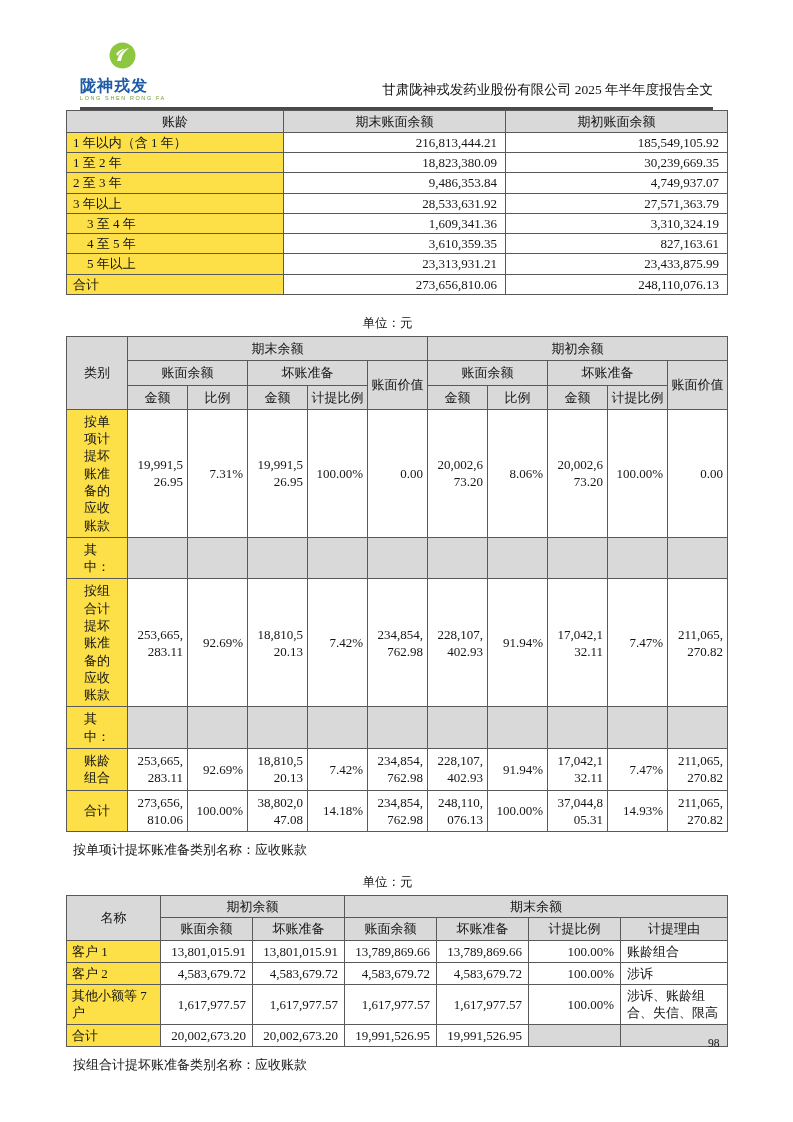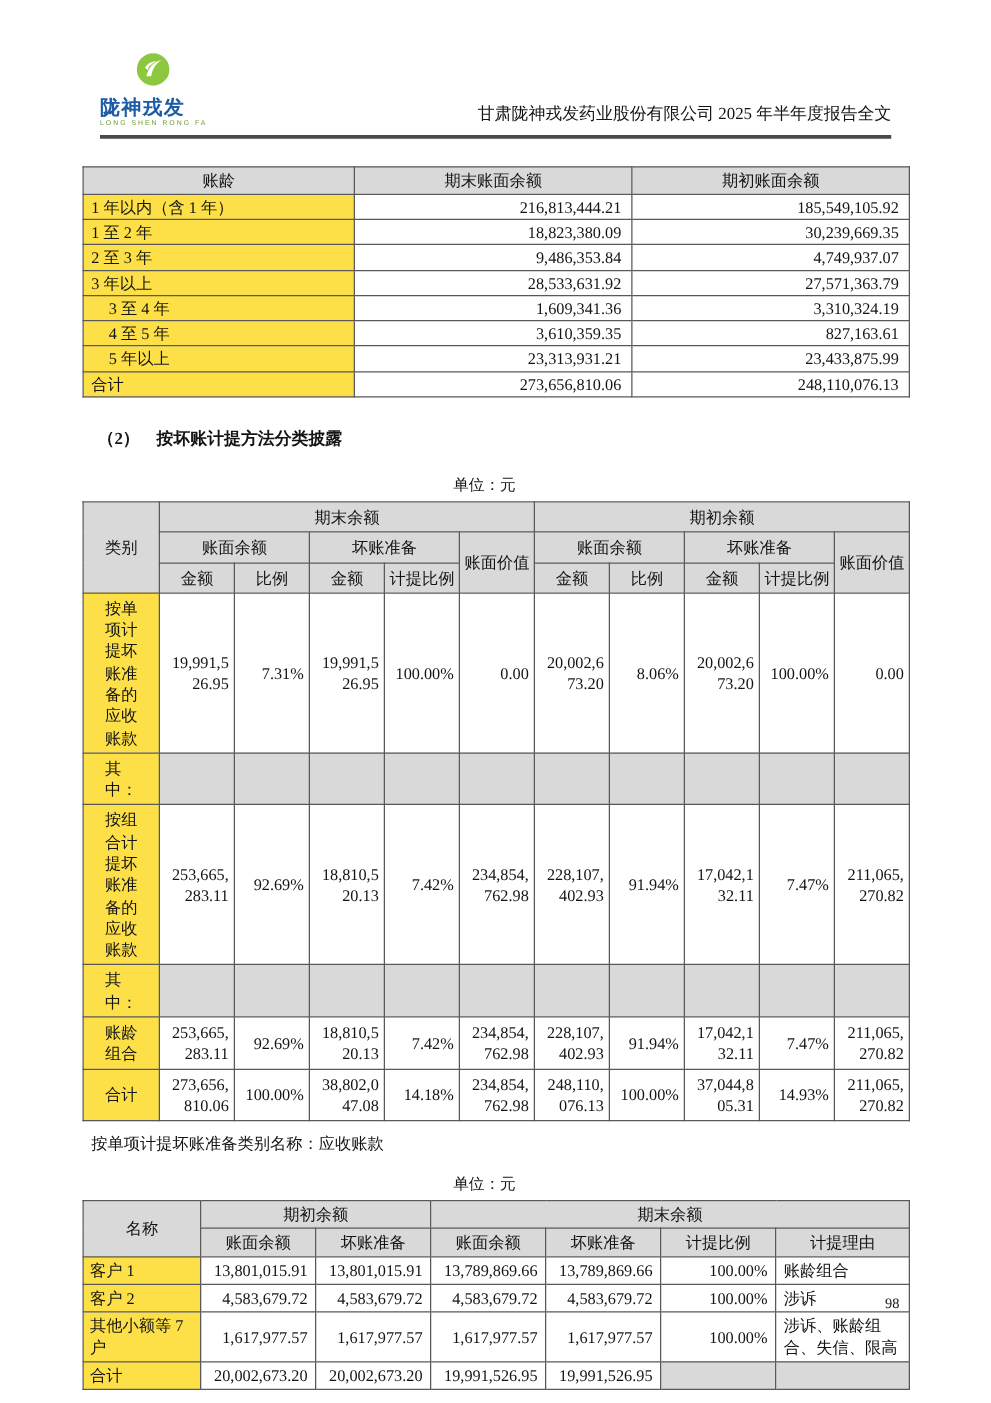--- a/index.html
+++ b/index.html
@@ -17,21 +17,21 @@
   .doc-title{font-size:13.5px;padding-bottom:3px;}
   .rule{margin:5px 80px 0;height:3px;background:#4a4a4a;}
   
   table{border-collapse:collapse;table-layout:fixed;margin-left:66px;width:661px;}
   td,th{border:1px solid #595959;font-size:13px;font-weight:normal;line-height:1.33;
         padding:2px 6px;vertical-align:middle;box-sizing:border-box;word-break:break-all;}
   th{background:#d9d9d9;text-align:center;}
   .lbl{background:#fde047;text-align:left;}
   .gray{background:#d9d9d9;}
   .num{text-align:right;}
-  .t1{margin-top:22px;padding-left:29px;}
+  .t1{padding-left:29px;}
   .t1 td{height:20px;padding-top:1px;padding-bottom:1px;}
   .t1 .num{padding-right:8px;}
   .ind{padding-left:20px;}
   .t2 td{padding:3px 4px;}
   .t2 .lbl{padding:3px 17px;}
   .t2 th{padding:3px 2px;}
   .mid-row td{height:30px;}
   .t3 td{padding:2px 6px;}
   .t3 .lbl{padding:2px 5px;}
   .reason{text-align:left;}
@@ -115,21 +115,20 @@
         <td class="num">23,433,875.99</td>
       </tr>
       <tr>
         <td class="lbl">合计</td>
         <td class="num">273,656,810.06</td>
         <td class="num">248,110,076.13</td>
       </tr>
     </tbody>
   </table>
 
-  <div class="heading">（2）　按坏账计提方法分类披露</div>
   <div class="unit">单位：元</div>
 
   <table class="t2">
     <colgroup>
       <col style="width:61px">
         <col style="width:60px">
         <col style="width:60px">
         <col style="width:60px">
         <col style="width:60px">
         <col style="width:60px">

